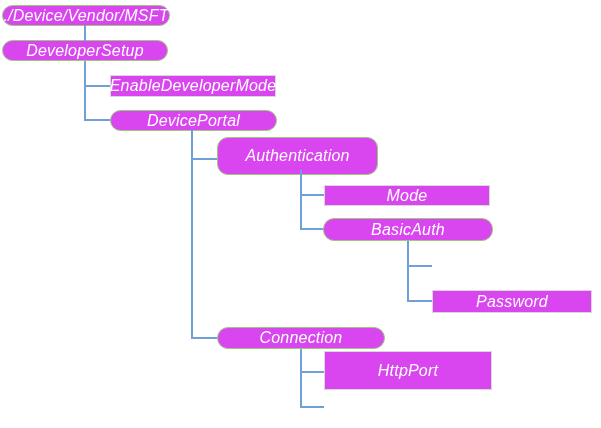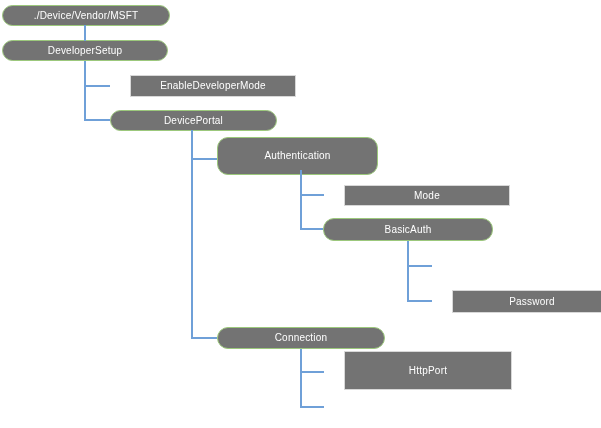--- a/index.html
+++ b/index.html
@@ -7,37 +7,37 @@
   .canvas {
     position: relative;
     width: 601px;
     height: 428px;
     background: #ffffff;
     overflow: hidden;
   }
   .node {
     position: absolute;
     box-sizing: border-box;
-    background: #737373;
+    background: #d946ef;
     color: #ffffff;
-    font-size: 10px;
+    font-size: 16px;
     line-height: 1;
     display: flex;
     align-items: center;
     justify-content: center;
     white-space: nowrap;
     letter-spacing: 0.2px;
+    font-style: italic;
   }
   .pill {
     border-radius: 11px;
     border: 1px solid #9CC87C;
   }
   .rect {
     border: 1px solid #D8D8D8;
-    margin-left: 20px;
   }
   .line {
     position: absolute;
     background: #6FA0D8;
   }
   .v { width: 2px; }
   .h { height: 2px; }
 </style>
 </head>
 <body>

